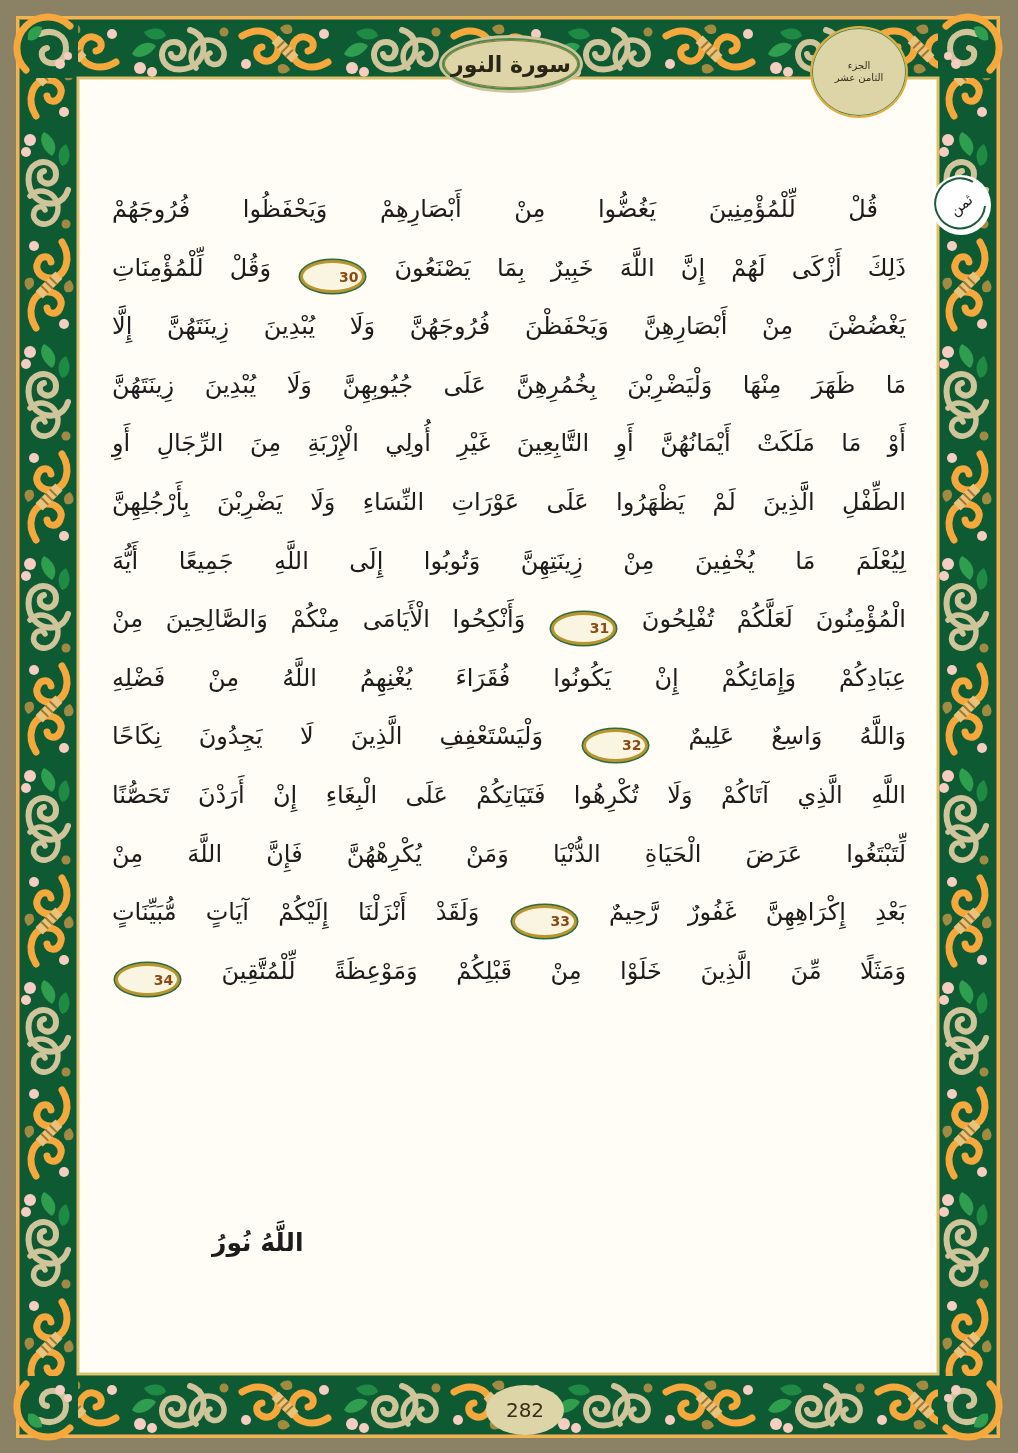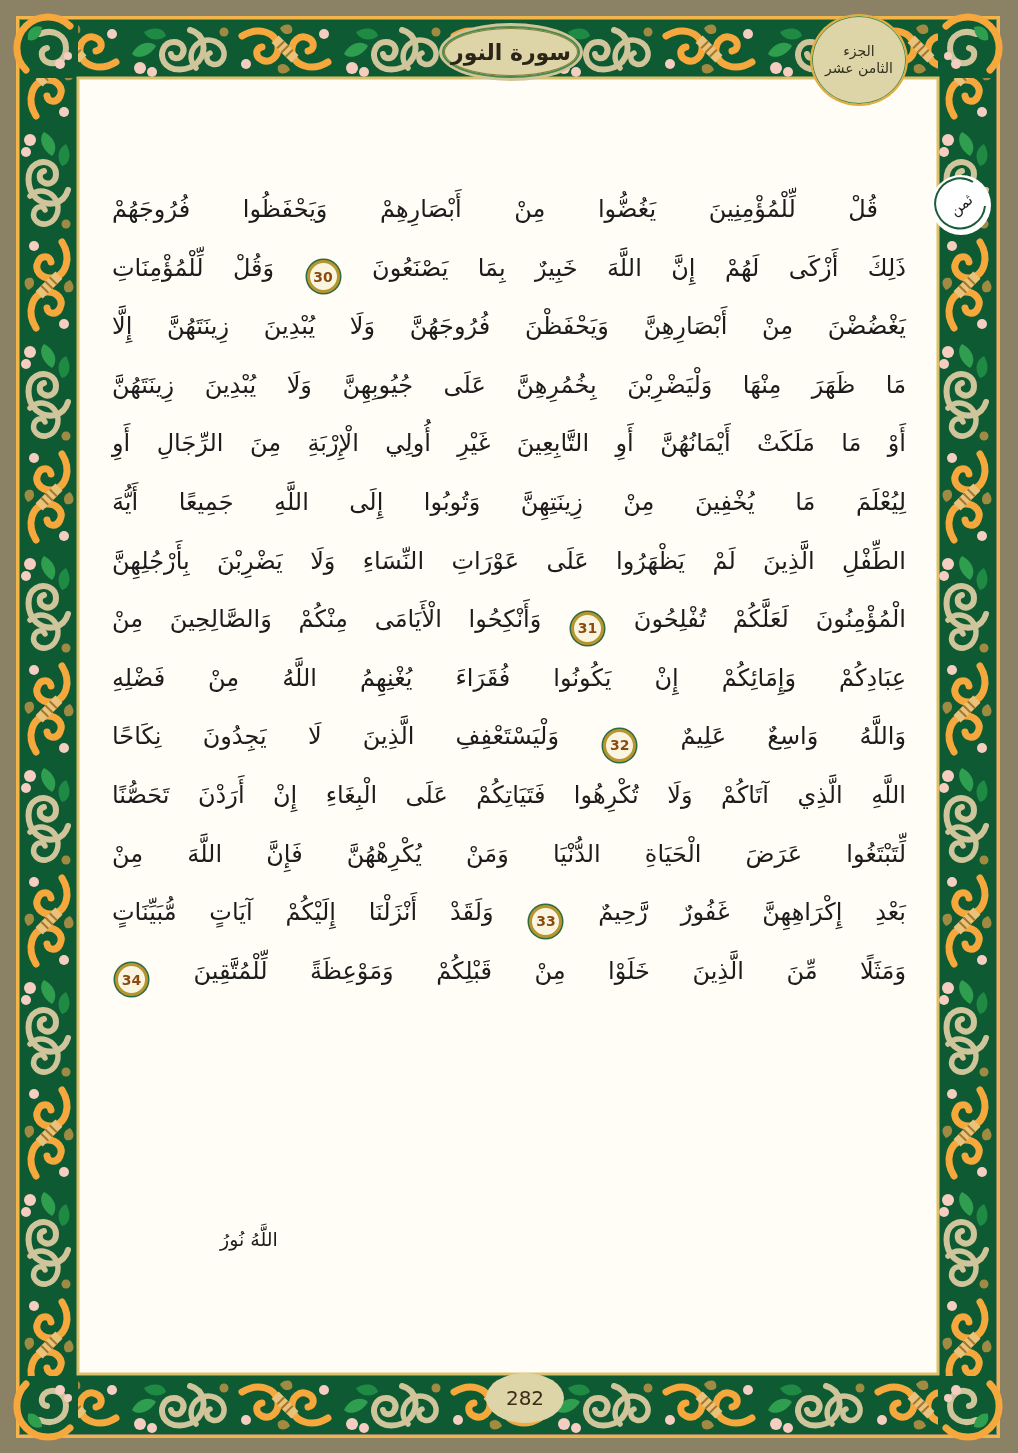--- a/index.html
+++ b/index.html
@@ -8,34 +8,34 @@
     background:#8b8265;
     font-family:"DejaVu Sans", sans-serif;
   }
   .backdrop{position:absolute;left:0;top:0;width:1018px;height:1453px;}
 
   
   .cartouche{
     position:absolute;border-radius:50%;
     background:#ddd4a8;
     display:flex;align-items:center;justify-content:center;
-    color:#2b2518;text-align:left;
+    color:#2b2518;text-align:left;margin-top:12px;
   }
   .surah-cartouche{
     left:442px;top:26px;width:134px;height:48px;
     border:2px solid #4c8a4c;
     box-shadow:0 0 0 3px #cfc49a, inset 0 0 0 1px #8a7b35;
     font-size:22px;font-weight:bold;
   }
   .juz-cartouche{
     left:810px;top:14px;width:94px;height:88px;
     border:2px solid #e3ad42;
     box-shadow:inset 0 0 0 1px #4c8a4c;
     flex-direction:column;line-height:1.25;
-    font-size:14px;color:#33301f;
+    font-size:10px;color:#33301f;
   }
   .hizb-circle{
     position:absolute;left:931px;top:175px;width:60px;height:60px;
     border-radius:50%;background:#ffffff;
     display:flex;align-items:center;justify-content:center;
   }
   .hizb-circle .hizb-label{
     position:absolute;transform:rotate(-38deg);
     font-size:15px;color:#1d1d1d;
   }
@@ -58,25 +58,25 @@
   .line:nth-child(1){padding-right:28px;}
   .line:nth-child(17){padding-right:44px;padding-left:14px;}
   .line:nth-child(18){padding-right:50px;padding-left:85px;}
   .verse-badge{
     display:inline-flex;align-items:center;justify-content:center;
     width:27px;height:27px;border-radius:50%;
     border:3px solid #b8952f;box-shadow:0 0 0 1.5px #2e6b40;
     background:#faf5e0;color:#8a4a12;
     font-size:14px;font-weight:bold;line-height:1;
     vertical-align:-6px;margin:0 3px;
-    text-align:center;text-align-last:center;
+    text-align:center;text-align-last:center;padding-left:32px;
   }
   .catchword{
-    position:absolute;left:220px;top:1228px;
-    font-size:19px;color:#1c1c1c;direction:rtl;
+    position:absolute;left:212px;top:1228px;
+    font-size:25px;color:#1c1c1c;direction:rtl;font-weight:bold;
   }
 </style>
 </head>
 <body>
 
 <svg class="backdrop" viewBox="0 0 1018 1453" xmlns="http://www.w3.org/2000/svg">
   <defs>
     <g id="creamUnit">
       <path d="M64 10 C78 14 82 30 72 42 C62 52 44 52 38 42 C33 33 38 22 48 22 C56 22 60 29 56 35 C53 40 46 39 45 34" stroke="#cfc49a" stroke-width="6" fill="none" stroke-linecap="round"></path>
       <path d="M70 48 C62 40 64 28 74 22 C84 17 96 22 98 32 C99 40 93 46 86 44 C80 42 79 35 84 33" stroke="#cfc49a" stroke-width="5.5" fill="none" stroke-linecap="round"></path>
@@ -162,22 +162,22 @@
   </svg>
   <span class="hizb-label">ثمن</span>
 </div>
 
 <div class="text-block">
     <div class="line"><span>قُلْ لِّلْمُؤْمِنِينَ يَغُضُّوا مِنْ أَبْصَارِهِمْ وَيَحْفَظُوا فُرُوجَهُمْ</span></div>
     <div class="line"><span>ذَلِكَ أَزْكَى لَهُمْ إِنَّ اللَّهَ خَبِيرٌ بِمَا يَصْنَعُونَ </span><span class="verse-badge">30</span><span> وَقُلْ لِّلْمُؤْمِنَاتِ</span></div>
     <div class="line"><span>يَغْضُضْنَ مِنْ أَبْصَارِهِنَّ وَيَحْفَظْنَ فُرُوجَهُنَّ وَلَا يُبْدِينَ زِينَتَهُنَّ إِلَّا</span></div>
     <div class="line"><span>مَا ظَهَرَ مِنْهَا وَلْيَضْرِبْنَ بِخُمُرِهِنَّ عَلَى جُيُوبِهِنَّ وَلَا يُبْدِينَ زِينَتَهُنَّ</span></div>
     <div class="line"><span>أَوْ مَا مَلَكَتْ أَيْمَانُهُنَّ أَوِ التَّابِعِينَ غَيْرِ أُولِي الْإِرْبَةِ مِنَ الرِّجَالِ أَوِ</span></div>
+    <div class="line"><span>الطِّفْلِ الَّذِينَ لَمْ يَظْهَرُوا عَلَى عَوْرَاتِ النِّسَاءِ وَلَا يَضْرِبْنَ بِأَرْجُلِهِنَّ</span></div>
     <div class="line"><span>لِيُعْلَمَ مَا يُخْفِينَ مِنْ زِينَتِهِنَّ وَتُوبُوا إِلَى اللَّهِ جَمِيعًا أَيُّهَ</span></div>
-    <div class="line"><span>الطِّفْلِ الَّذِينَ لَمْ يَظْهَرُوا عَلَى عَوْرَاتِ النِّسَاءِ وَلَا يَضْرِبْنَ بِأَرْجُلِهِنَّ</span></div>
     <div class="line"><span>الْمُؤْمِنُونَ لَعَلَّكُمْ تُفْلِحُونَ </span><span class="verse-badge">31</span><span> وَأَنْكِحُوا الْأَيَامَى مِنْكُمْ وَالصَّالِحِينَ مِنْ</span></div>
     <div class="line"><span>عِبَادِكُمْ وَإِمَائِكُمْ إِنْ يَكُونُوا فُقَرَاءَ يُغْنِهِمُ اللَّهُ مِنْ فَضْلِهِ</span></div>
     <div class="line"><span>وَاللَّهُ وَاسِعٌ عَلِيمٌ </span><span class="verse-badge">32</span><span> وَلْيَسْتَعْفِفِ الَّذِينَ لَا يَجِدُونَ نِكَاحًا</span></div>
     <div class="line"><span>اللَّهِ الَّذِي آتَاكُمْ وَلَا تُكْرِهُوا فَتَيَاتِكُمْ عَلَى الْبِغَاءِ إِنْ أَرَدْنَ تَحَصُّنًا</span></div>
     <div class="line"><span>لِّتَبْتَغُوا عَرَضَ الْحَيَاةِ الدُّنْيَا وَمَنْ يُكْرِهْهُنَّ فَإِنَّ اللَّهَ مِنْ</span></div>
     <div class="line"><span>بَعْدِ إِكْرَاهِهِنَّ غَفُورٌ رَّحِيمٌ </span><span class="verse-badge">33</span><span> وَلَقَدْ أَنْزَلْنَا إِلَيْكُمْ آيَاتٍ مُّبَيِّنَاتٍ</span></div>
     <div class="line"><span>وَمَثَلًا مِّنَ الَّذِينَ خَلَوْا مِنْ قَبْلِكُمْ وَمَوْعِظَةً لِّلْمُتَّقِينَ </span><span class="verse-badge">34</span></div>
   </div>
 
 <div class="catchword">اللَّهُ نُورُ</div>

